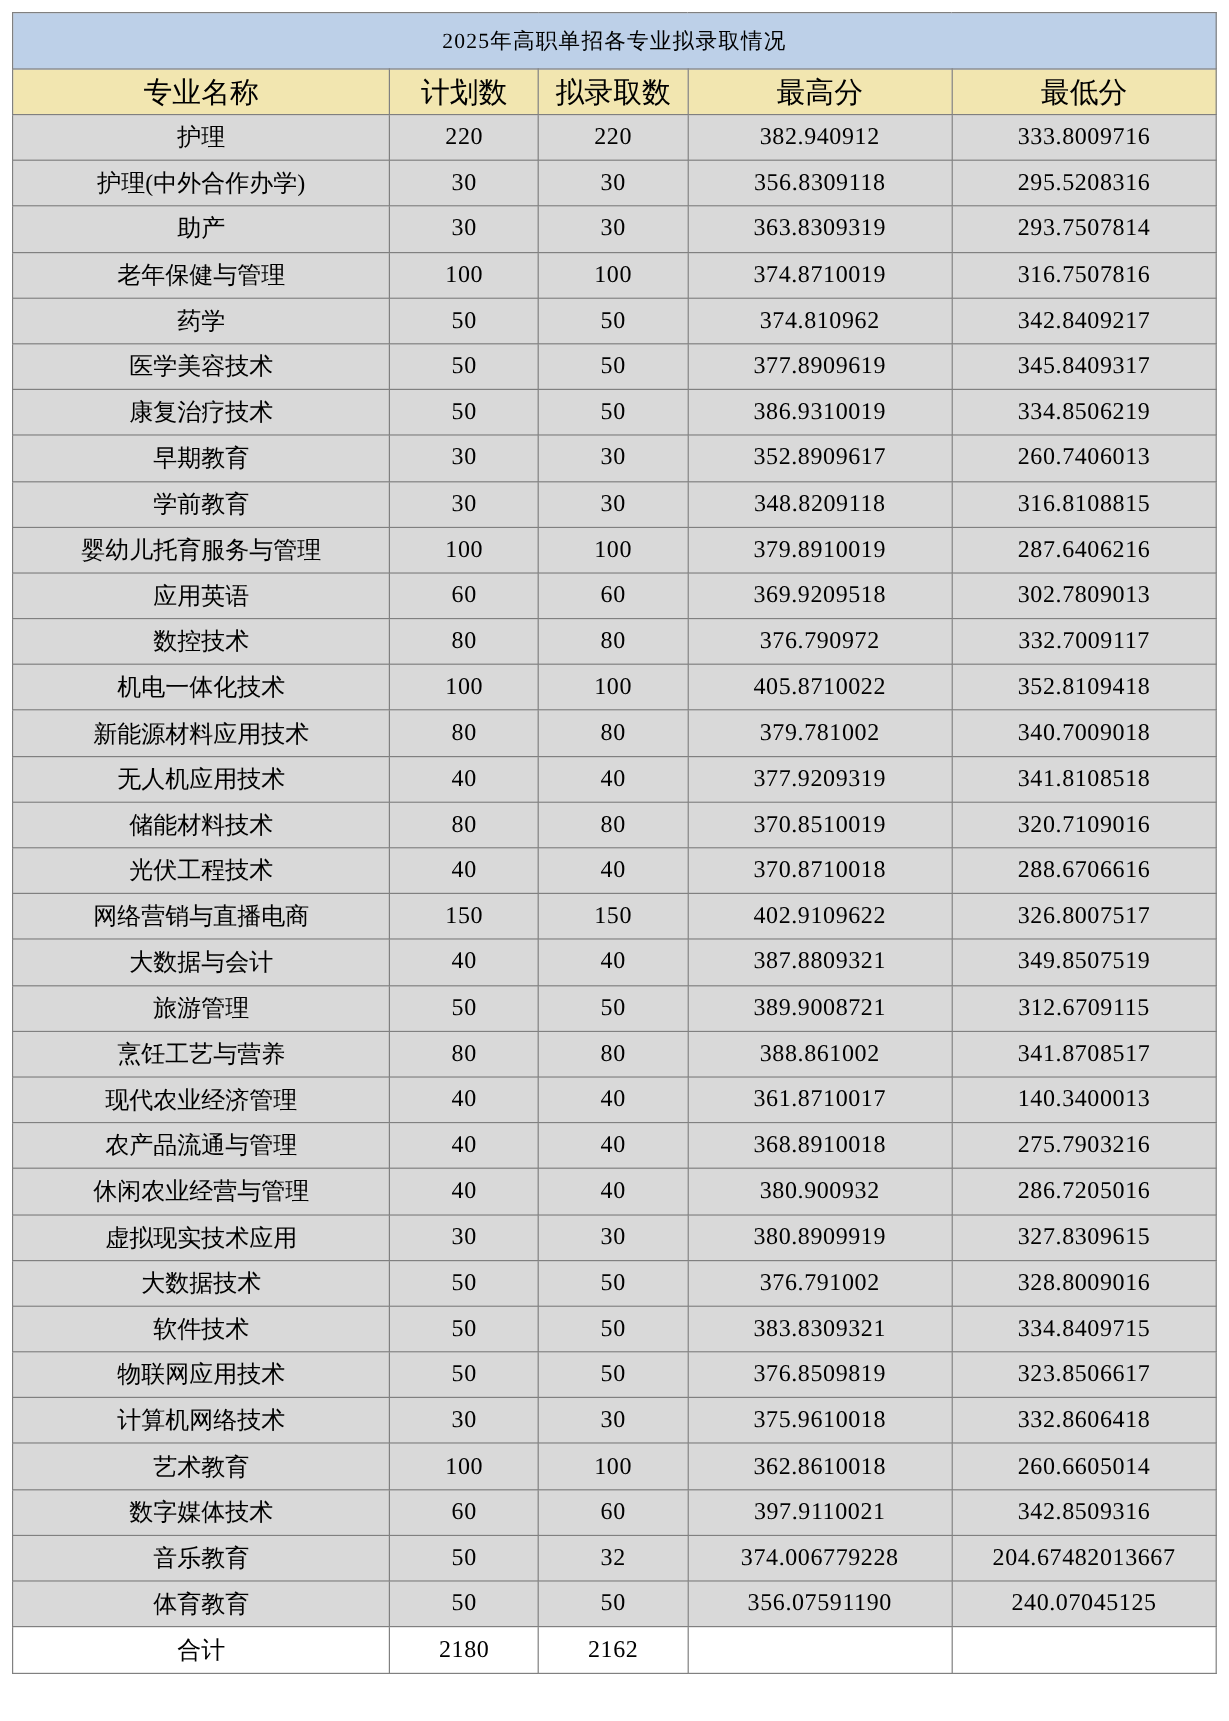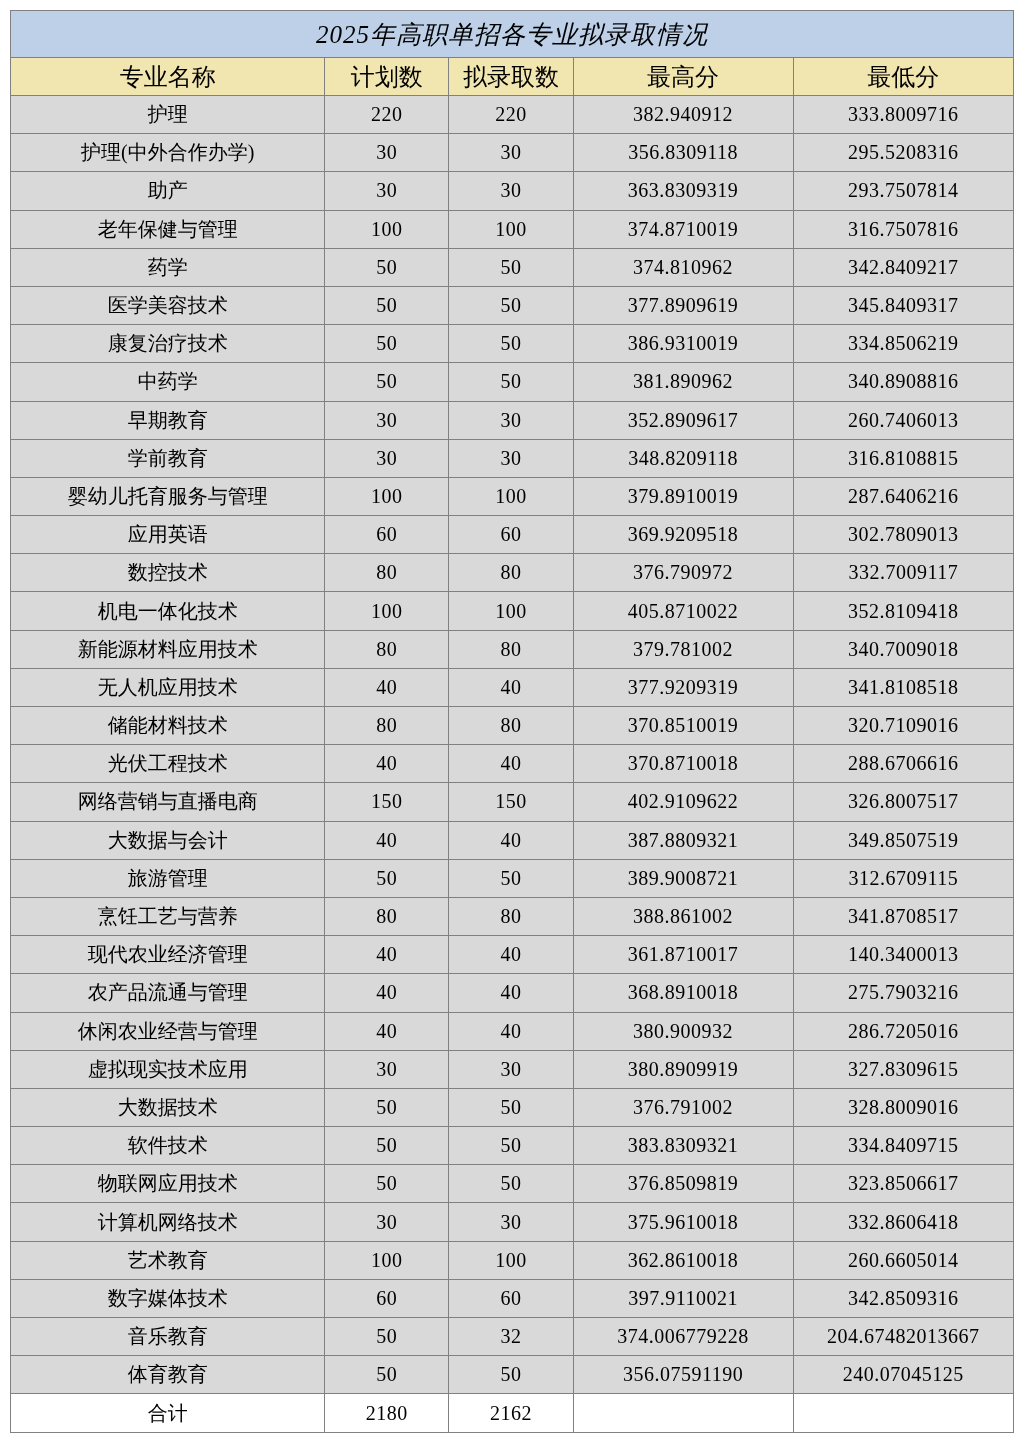--- a/index.html
+++ b/index.html
@@ -27,26 +27,25 @@
     border: 1px solid #808080;
     text-align: center;
     vertical-align: middle;
     font-weight: normal;
     color: #000000;
     padding: 0;
   }
   .title-cell {
     background: #bdd0e8;
     color: #1d3f73;
-    font-size: 25px;
+    font-size: 18px;
     font-weight: bold;
     letter-spacing: 1px;
     height: 46px;
     border: 1px solid #808080;
-    font-style: italic;
   }
   .header-cell {
     background: #f2e6b0;
     font-size: 24px;
     height: 37px;
   }
   .row-cell {
     background: #d9d9d9;
     font-size: 20px;
     height: 37.2px;
@@ -134,27 +133,20 @@
         <td class="row-cell num">345.8409317</td>
       </tr>
       <tr>
         <td class="row-cell">康复治疗技术</td>
         <td class="row-cell num">50</td>
         <td class="row-cell num">50</td>
         <td class="row-cell num">386.9310019</td>
         <td class="row-cell num">334.8506219</td>
       </tr>
       <tr>
-        <td class="row-cell">中药学</td>
-        <td class="row-cell num">50</td>
-        <td class="row-cell num">50</td>
-        <td class="row-cell num">381.890962</td>
-        <td class="row-cell num">340.8908816</td>
-      </tr>
-      <tr>
         <td class="row-cell">早期教育</td>
         <td class="row-cell num">30</td>
         <td class="row-cell num">30</td>
         <td class="row-cell num">352.8909617</td>
         <td class="row-cell num">260.7406013</td>
       </tr>
       <tr>
         <td class="row-cell">学前教育</td>
         <td class="row-cell num">30</td>
         <td class="row-cell num">30</td>

